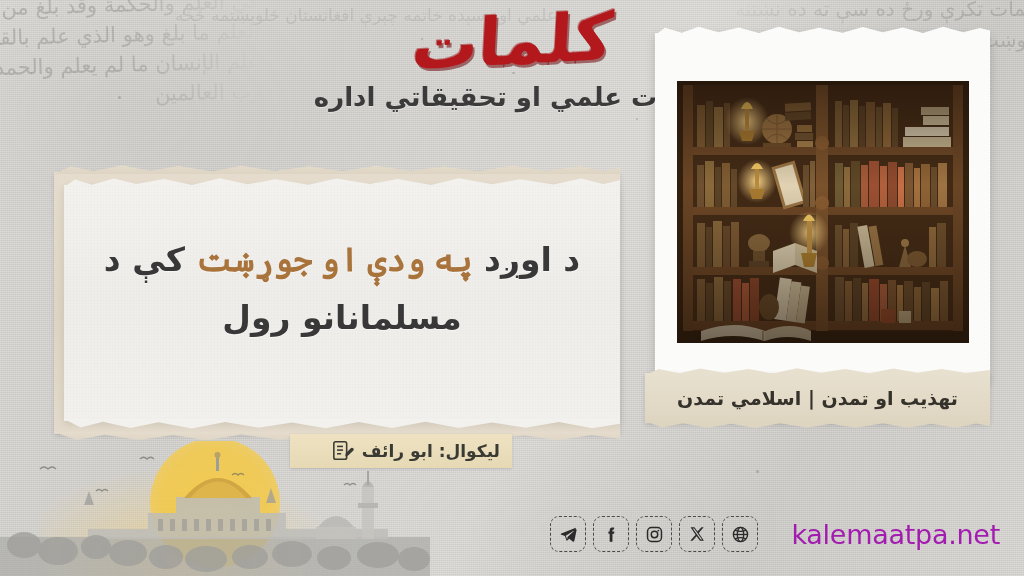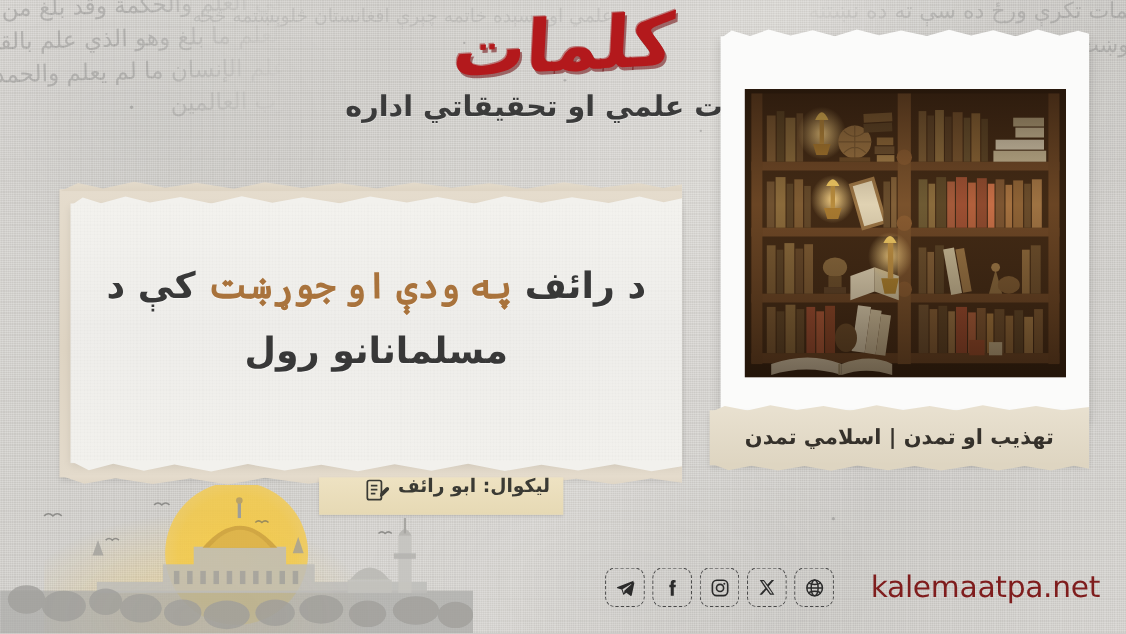--- a/index.html
+++ b/index.html
@@ -146,21 +146,21 @@
     direction:rtl;text-align:center;
     font-size:33px;line-height:58px;font-weight:700;color:#383838;
     text-shadow:0 1px 0 rgba(255,255,255,.5);
   }
   .headline .hl{color:#a9733c;font-family:Liberation Serif, serif;}
 
   
   .author-badge{
     position:absolute;left:290px;top:434px;width:222px;height:34px;
     background:linear-gradient(180deg,#eee2c2 0%,#e6d9b4 100%);
-    display:flex;justify-content:flex-start;
+    display:flex;align-items:center;justify-content:flex-start;
     gap:8px;padding:0 12px;box-sizing:border-box;direction:rtl;
     box-shadow:0 1px 3px rgba(0,0,0,.12);
   }
   .author-text{font-size:17px;font-weight:700;color:#3a3a34;line-height:1;}
   .pen-icon{width:22px;height:24px;flex:0 0 auto;}
 
   
   .photo-frame{
     position:absolute;left:655px;top:33px;width:335px;height:348px;
     background:#fbfbfa;box-shadow:0 3px 9px rgba(0,0,0,.16);
@@ -203,21 +203,21 @@
     position:absolute;right:24px;bottom:24px;
     display:flex;align-items:center;gap:7px;direction:ltr;
   }
   .social-chip{
     width:34px;height:34px;border:1.6px dashed #4a4a4a;border-radius:9px;
     display:flex;align-items:center;justify-content:center;
     background:transparent;
   }
   .social-chip svg{display:block;}
   .site-url{
-    margin-left:26px;font-size:27px;font-weight:400;color:#7f1d1d;
+    margin-left:26px;font-size:27px;font-weight:400;color:#a21caf;
     letter-spacing:-.01em;line-height:1;
   }
 </style>
 </head>
 <body>
 
 <div id="poster">
 
   <div class="bg-base"></div>
   <div class="bg-grain"></div>
@@ -309,21 +309,21 @@
     <div class="org-name">کلمات علمي او تحقیقاتي اداره</div>
   </div>
 
   <div class="episode-chip">دري څلوېښتمه | برخه</div>
 
   <div class="beige-sheet"></div>
 
   <div class="white-card">
     <div class="card-texture"></div>
     <div class="headline">
-      <span>د رائف</span>
+      <span>د اوږد</span>
       <span class="hl">په ودې او جوړښت</span>
       <span>کې د مسلمانانو رول</span>
     </div>
   </div>
 
   <div class="author-badge">
     <span class="author-text">لیکوال: ابو رائف</span>
     <span class="pen-icon">
       <svg viewBox="0 0 24 26" width="22" height="24" fill="none" stroke="#3a3a34" stroke-width="1.7">
         <rect x="2" y="3" width="14" height="19" rx="2"></rect>

